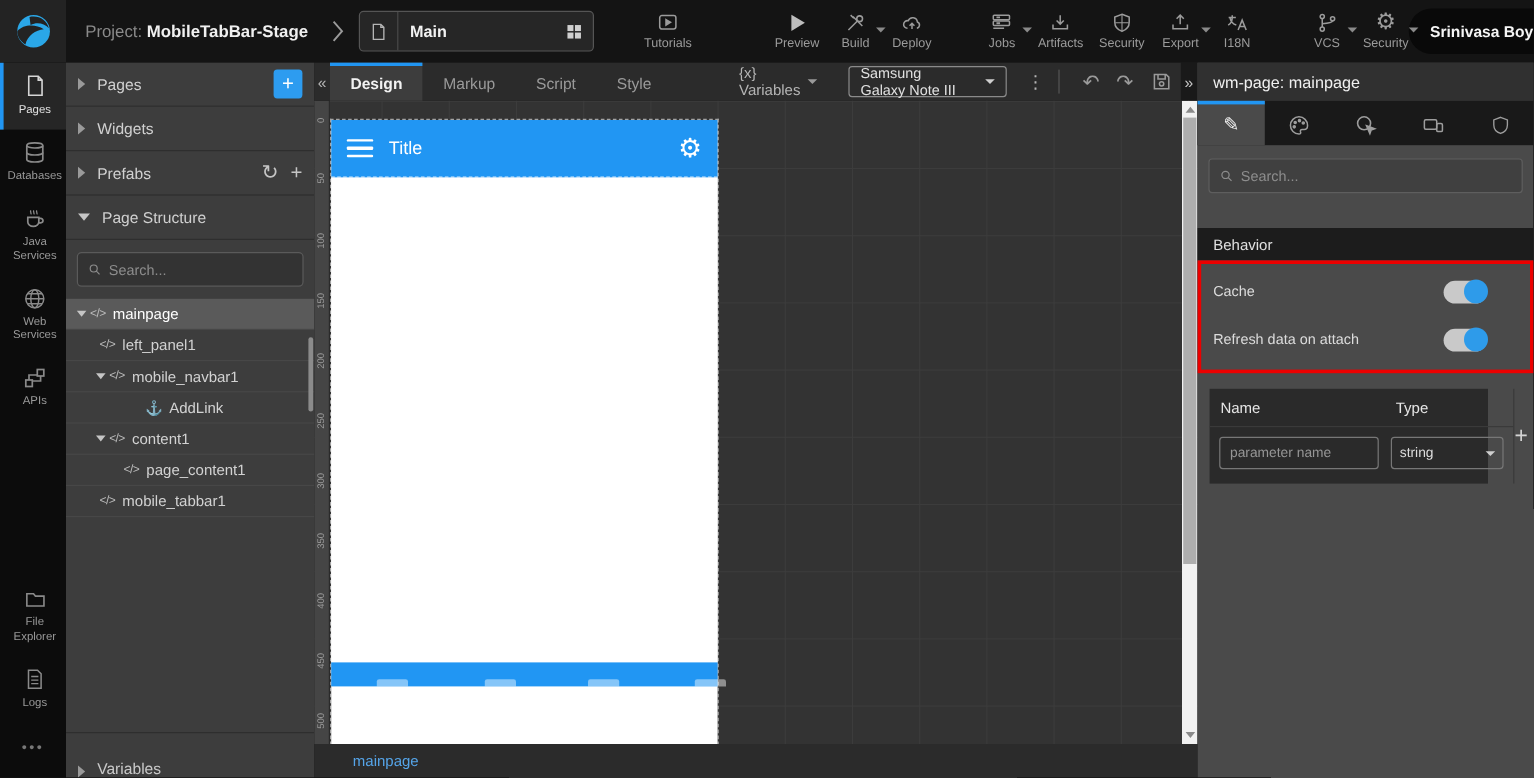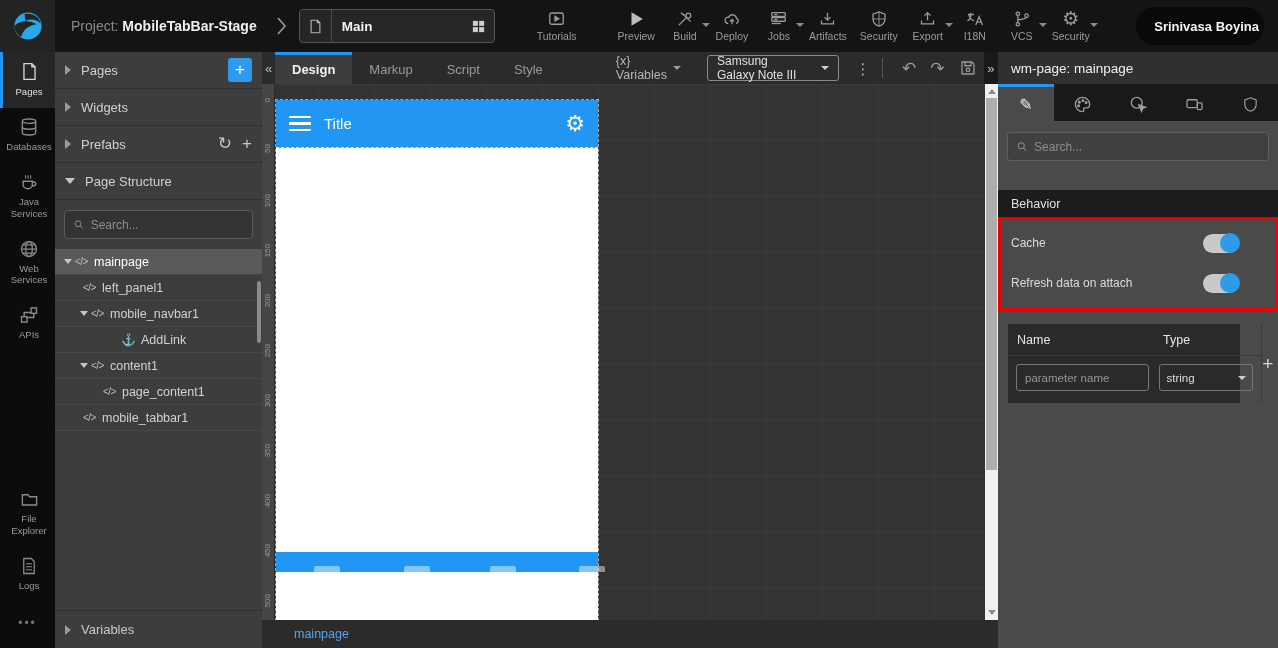--- a/index.html
+++ b/index.html
@@ -14,21 +14,21 @@
   .proj .plabel{color:#8a8a8a}
   .proj .pname{color:#f0f0f0;font-weight:bold}
   .crumb-chev{margin:0 10px 0 16px;color:#9a9a9a}
   .main-box{height:34px;width:196px;border:1px solid #555;border-radius:4px;background:#262626;display:flex;align-items:center;flex:none}
   .main-box .doc-seg{width:32px;height:100%;border-right:1px solid #4a4a4a;display:flex;align-items:center;justify-content:center}
   .main-box .main-lbl{flex:1;padding-left:10px;font-size:13.5px;font-weight:bold;color:#f2f2f2}
   .main-box .grid-seg{width:30px;display:flex;align-items:center;justify-content:center}
   .tb-actions{display:flex;align-items:center;gap:13px;margin-left:42px}
   .tb-action{display:flex;flex-direction:column;align-items:center;gap:2px;color:#9b9b9b;cursor:pointer;position:relative;min-width:34px}
   .tb-action.gap-r{margin-right:28px}
-  .tb-action.gap-l{}
+  .tb-action.gap-l{margin-left:28px}
   .tb-lbl{font-size:10.5px;color:#9b9b9b;white-space:nowrap}
   .mini-chev{position:absolute;right:-8px;top:13px;width:0;height:0;border-left:4px solid transparent;border-right:4px solid transparent;border-top:4px solid #8a8a8a}
   .glyph-ico{font-size:18px;line-height:18px;color:#9b9b9b}
   .user-pill{margin-left:auto;margin-right:14px;height:38px;background:#090909;border-radius:19px;display:flex;align-items:center;padding:0 5px 0 18px;gap:10px;cursor:pointer}
   .user-name{font-size:13px;font-weight:bold;color:#f5f5f5;white-space:nowrap}
 
   
   .activity{position:absolute;left:0;top:52px;width:55px;height:596px;background:#0c0c0c;display:flex;flex-direction:column}
   .act-item{width:55px;padding:9px 2px 10px;display:flex;flex-direction:column;align-items:center;gap:4px;color:#8a8a8a;cursor:pointer;border-left:3px solid transparent}
   .act-item .act-lbl{font-size:9.5px;text-align:center;line-height:1.25;color:#9a9a9a}
@@ -51,21 +51,21 @@
   .lp-search input::placeholder,.insp-search input::placeholder{color:#8d8d8d}
   .tree{flex:none;position:relative}
   .tree-row{height:26px;display:flex;align-items:center;border-bottom:1px solid #474747;font-size:12.5px;color:#d2d2d2;cursor:pointer;white-space:nowrap}
   .tree-row.selected{background:#5a5a5a;color:#fff}
   .tree-row .t-caret{width:14px;display:flex;justify-content:center;flex:none}
   .tree-row .t-caret .caret-d{border-left-width:4px;border-right-width:4px;border-top-width:5px}
   .code-ico{font-size:10px;color:#bdbdbd;margin-right:6px;letter-spacing:-0.5px}
   .anchor-ico{font-size:12px;color:#bdbdbd;margin-right:5px}
   .d0{padding-left:6px}.d1{padding-left:28px}.d1c{padding-left:22px}.d2{padding-left:48px}.d3{padding-left:66px}
   .lp-fill{flex:1}
-  .lp-variables{height:38px;flex:none;border-top:1px solid #2e2e2e;display:flex;align-items:center;padding:0 10px;cursor:pointer}
+  .lp-variables{height:38px;flex:none;border-top:1px solid #2e2e2e;display:flex;align-items:flex-end;padding:0 10px;cursor:pointer}
   .lp-variables .sec-lbl{font-size:13px;color:#c9c9c9;margin-left:10px}
   .lp-scroll-thumb{position:absolute;right:1px;top:229px;width:4px;height:62px;background:#8b8b8b;border-radius:2px}
 
   
   .editor{position:absolute;left:262px;top:52px;width:736px;height:596px;display:flex;flex-direction:column}
   .ed-toolbar{height:32px;flex:none;background:#2b2b2b;display:flex;align-items:center}
   .collapse-btn{width:18px;height:32px;display:flex;align-items:center;justify-content:center;color:#b5b5b5;font-size:13px;cursor:pointer}
   .ed-tab{height:32px;padding:0 17px;display:flex;align-items:center;font-size:13px;color:#9a9a9a;cursor:pointer;border-top:3px solid transparent}
   .ed-tab.active{background:#3d3d3d;border-top-color:#2196f3;color:#f2f2f2;font-weight:bold}
   .vars-btn{margin-left:56px;display:flex;align-items:center;gap:6px;color:#b5b5b5;font-size:12.5px;cursor:pointer}

